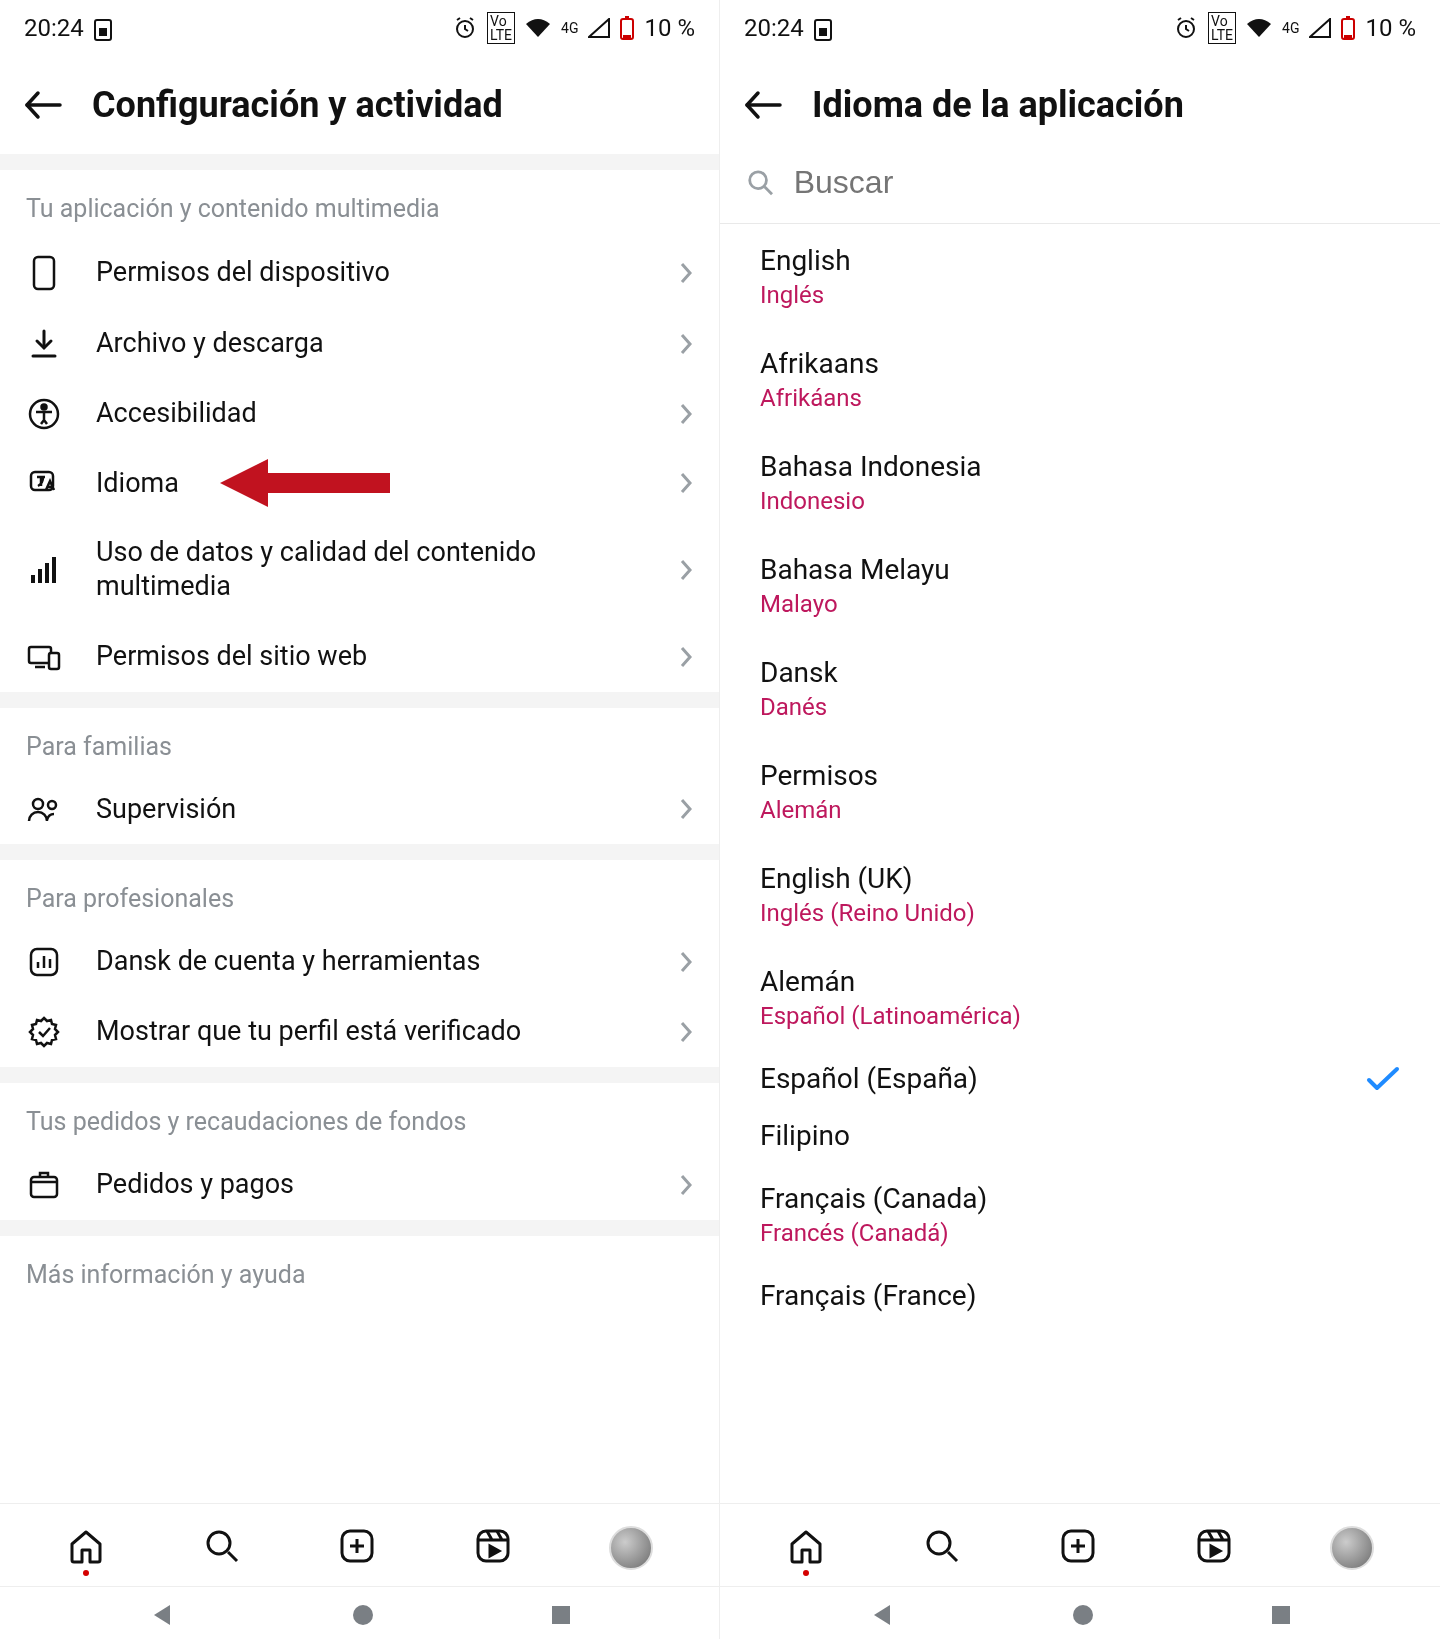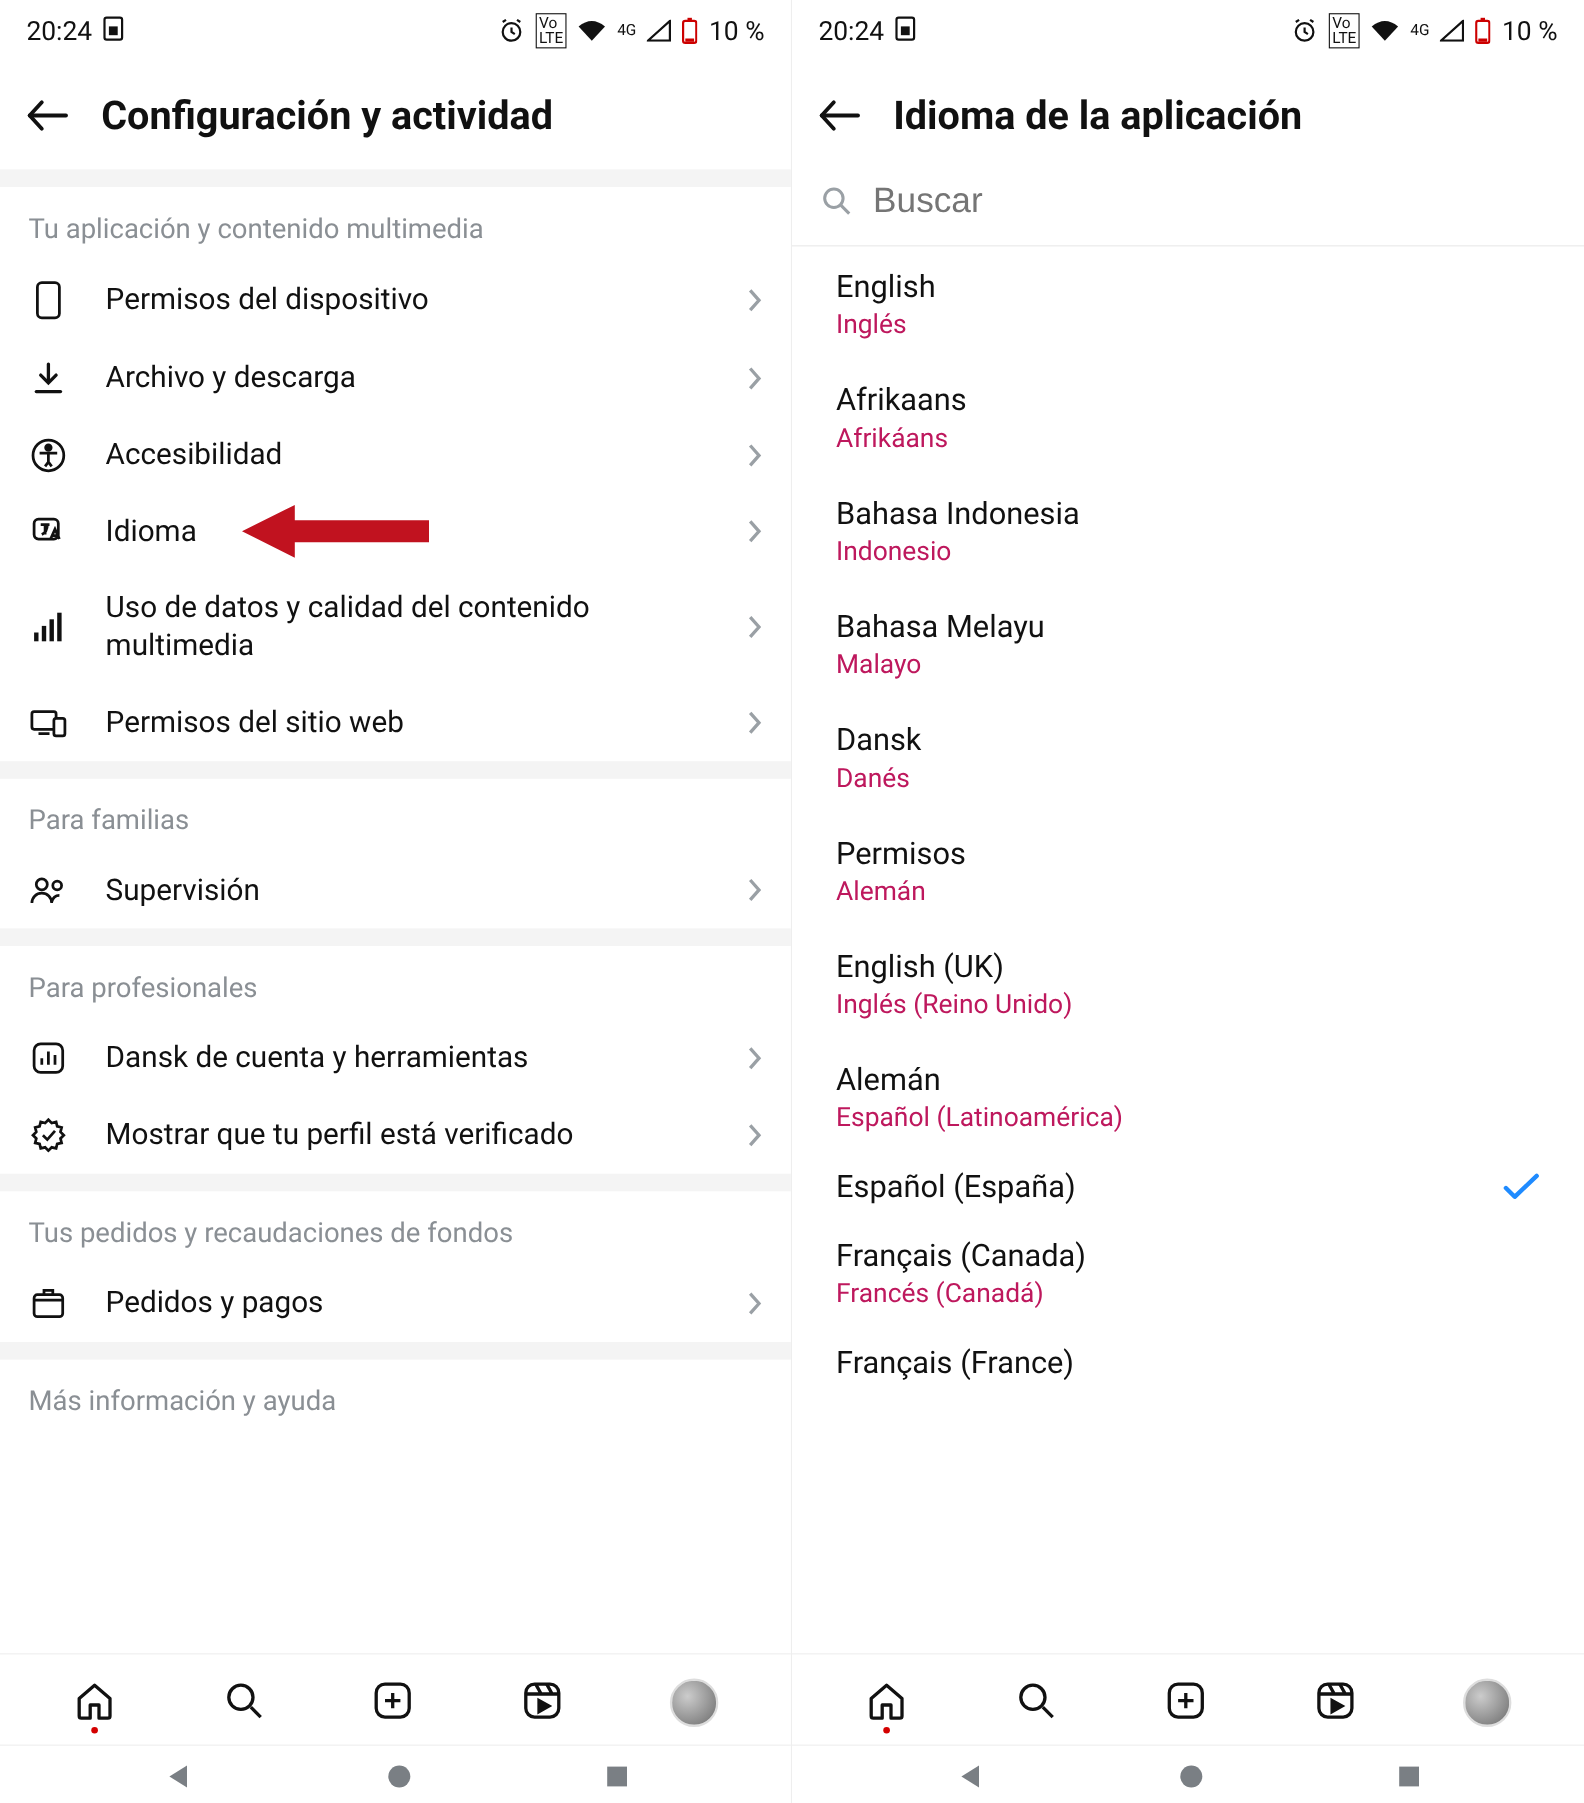--- a/index.html
+++ b/index.html
@@ -28,21 +28,21 @@
 
   
   .status-bar {
     display: flex;
     align-items: center;
     justify-content: space-between;
     padding: 12px 24px 10px;
     font-size: 24px;
     color: #111;
   }
-  .status-left { display: flex; align-items: flex-start; gap: 9px; }
+  .status-left { display: flex; align-items: flex-end; gap: 9px; }
   .status-right { display: flex; align-items: center; gap: 10px; }
   .status-right svg, .status-left svg { display: block; }
 
   
   .app-header {
     display: flex;
     align-items: center;
     padding: 30px 24px 28px;
     gap: 30px;
   }
@@ -474,20 +474,25 @@
           </div>
         </div>
         <div class="lang-item compact">
           <div class="texts">
             <div class="lang-native">Español (España)</div>
           </div>
           <svg width="34" height="26" viewBox="0 0 34 26">
             <path d="M3 14l8 8L31 3" fill="none" stroke="#1f8bff" stroke-width="4" stroke-linecap="round" stroke-linejoin="round"></path>
           </svg>
         </div>
+        <div class="lang-item compact">
+          <div class="texts">
+            <div class="lang-native">Filipino</div>
+          </div>
+        </div>
         <div class="lang-item">
           <div class="texts">
             <div class="lang-native">Français (Canada)</div>
             <div class="lang-local">Francés (Canadá)</div>
           </div>
         </div>
         <div class="lang-item compact">
           <div class="texts">
             <div class="lang-native">Français (France)</div>
           </div>

